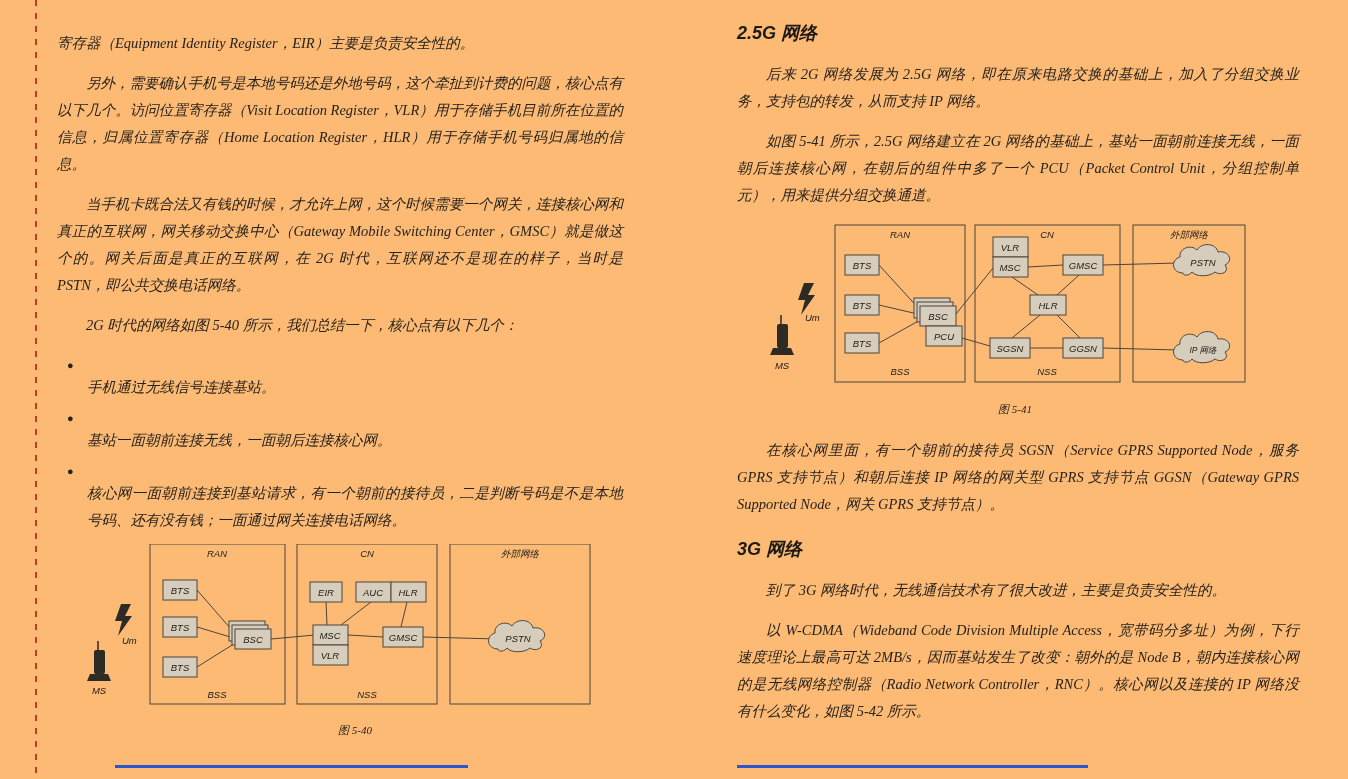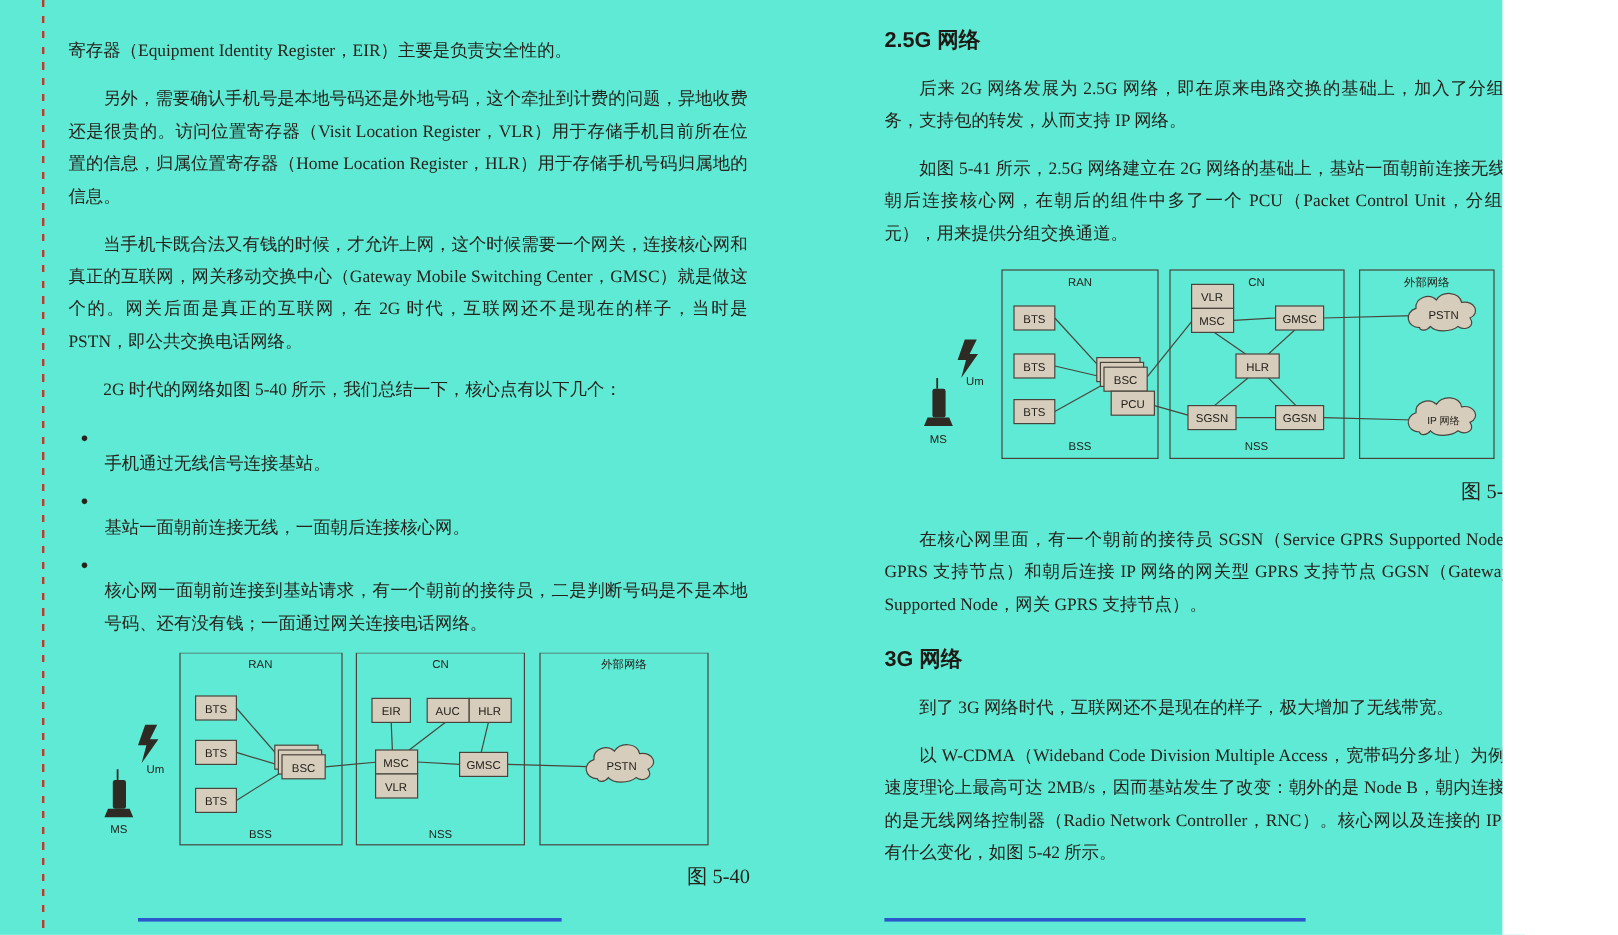--- a/index.html
+++ b/index.html
@@ -1,20 +1,21 @@
 <!DOCTYPE html>
 <html><head>
 <meta charset="utf-8">
 <style>
   html,body { margin:0; padding:0; }
   #screen {
-    position:relative; width:1252px; height:779px;
-    background:#5eead4; overflow:hidden;
+    position:relative; width:1348px; height:779px;
+    background:#fdba74; overflow:hidden;
     font-family:"Liberation Serif","DejaVu Serif",serif;
     color:#26221c;
+    font-style:italic;
   }
   .margin-line {
     position:absolute; left:35px; top:0; width:2px; height:779px;
     background:repeating-linear-gradient(to bottom,#c0392b 0 6px,transparent 6px 13px);
   }
   .progress-bar { position:absolute; height:3px; background:#2a58cc; top:765px; }
   .progress-bar.left { left:115px; width:353px; }
   .progress-bar.right { left:737px; width:351px; }
 
   .page { position:absolute; font-size:14.5px; line-height:27px; }
@@ -32,21 +33,21 @@
   h3.section-heading.mt { margin-top:18px; }
 
   .bullets { margin:2px 0 10px 10px; }
   .bullet { display:flex; margin:0 0 4px 0; }
   .bmark { width:20px; flex:0 0 20px; font-size:11px; line-height:27px; }
   .btext { flex:1; text-align:justify;margin-top:22px; }
 
   .figure-block { margin-top:10px; }
   .figure-block.f40 { margin-left:28px; width:540px; }
   .figure-block.f41 { margin-left:23px; width:510px; }
-  .caption { text-align:right; font-size:17px; margin-top:9px; margin-bottom:14px; }
+  .caption { text-align:center; font-size:11px; margin-top:9px; margin-bottom:14px; }
 
   .fig-svg { display:block; }
   .fig-svg line { stroke:#4a453c; stroke-width:1; }
   .fig-svg .outer { fill:none; stroke:#4a453c; stroke-width:1; }
   .fig-svg .node { fill:#d6cdbd; stroke:#4a453c; stroke-width:1; }
   .fig-svg .cloud { fill:#d6cdbd; stroke:#4a453c; stroke-width:1; }
   .fig-svg text {
     font-family:"Liberation Sans","DejaVu Sans",sans-serif;
     fill:#23201a; font-size:9.5px;
   }
@@ -56,21 +57,21 @@
 </style>
 </head>
 <body>
 
 <div id="screen">
 
   <div class="margin-line"></div>
 
   <div class="page left">
     <p class="para no-indent">寄存器（Equipment Identity Register，EIR）主要是负责安全性的。</p>
-    <p class="para">另外，需要确认手机号是本地号码还是外地号码，这个牵扯到计费的问题，异地收费还是很贵的。访问位置寄存器（Visit Location Register，VLR）用于存储手机目前所在位置的信息，归属位置寄存器（Home Location Register，HLR）用于存储手机号码归属地的信息。</p>
+    <p class="para">另外，需要确认手机号是本地号码还是外地号码，这个牵扯到计费的问题，核心点有以下几个。访问位置寄存器（Visit Location Register，VLR）用于存储手机目前所在位置的信息，归属位置寄存器（Home Location Register，HLR）用于存储手机号码归属地的信息。</p>
     <p class="para">当手机卡既合法又有钱的时候，才允许上网，这个时候需要一个网关，连接核心网和真正的互联网，网关移动交换中心（Gateway Mobile Switching Center，GMSC）就是做这个的。网关后面是真正的互联网，在 2G 时代，互联网还不是现在的样子，当时是 PSTN，即公共交换电话网络。</p>
     <p class="para">2G 时代的网络如图 5-40 所示，我们总结一下，核心点有以下几个：</p>
 
     <div class="bullets">
       <div class="bullet">
         <span class="bmark">●</span>
         <span class="btext">手机通过无线信号连接基站。</span>
       </div>
       <div class="bullet">
         <span class="bmark">●</span>
@@ -275,20 +276,20 @@
         <text x="287" y="16" text-anchor="middle">CN</text>
         <text x="429" y="16" text-anchor="middle">外部网络</text>
         <text x="140" y="153" text-anchor="middle">BSS</text>
         <text x="287" y="153" text-anchor="middle">NSS</text>
       </svg>
       <div class="caption">图 5-41</div>
     </div>
 
     <p class="para">在核心网里面，有一个朝前的接待员 SGSN（Service GPRS Supported Node，服务 GPRS 支持节点）和朝后连接 IP 网络的网关型 GPRS 支持节点 GGSN（Gateway GPRS Supported Node，网关 GPRS 支持节点）。</p>
     <h3 class="section-heading mt">3G 网络</h3>
-    <p class="para">到了 3G 网络时代，互联网还不是现在的样子，极大增加了无线带宽。</p>
+    <p class="para">到了 3G 网络时代，无线通信技术有了很大改进，主要是负责安全性的。</p>
     <p class="para">以 W-CDMA（Wideband Code Division Multiple Access，宽带码分多址）为例，下行速度理论上最高可达 2MB/s，因而基站发生了改变：朝外的是 Node B，朝内连接核心网的是无线网络控制器（Radio Network Controller，RNC）。核心网以及连接的 IP 网络没有什么变化，如图 5-42 所示。</p>
   </div>
 
   <div class="progress-bar left"></div>
   <div class="progress-bar right"></div>
 
 </div>
 
 </body></html>

